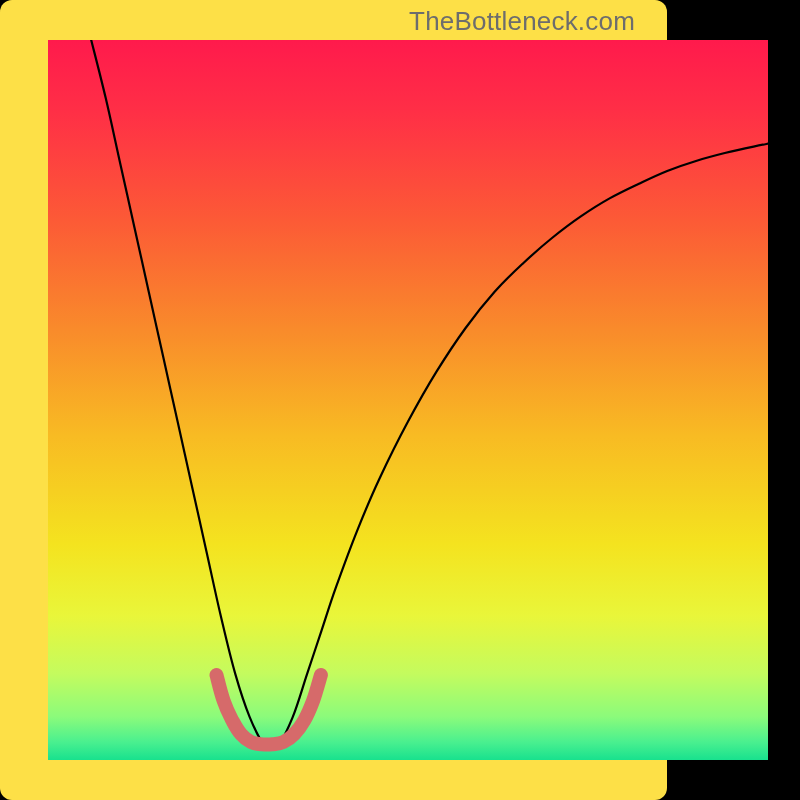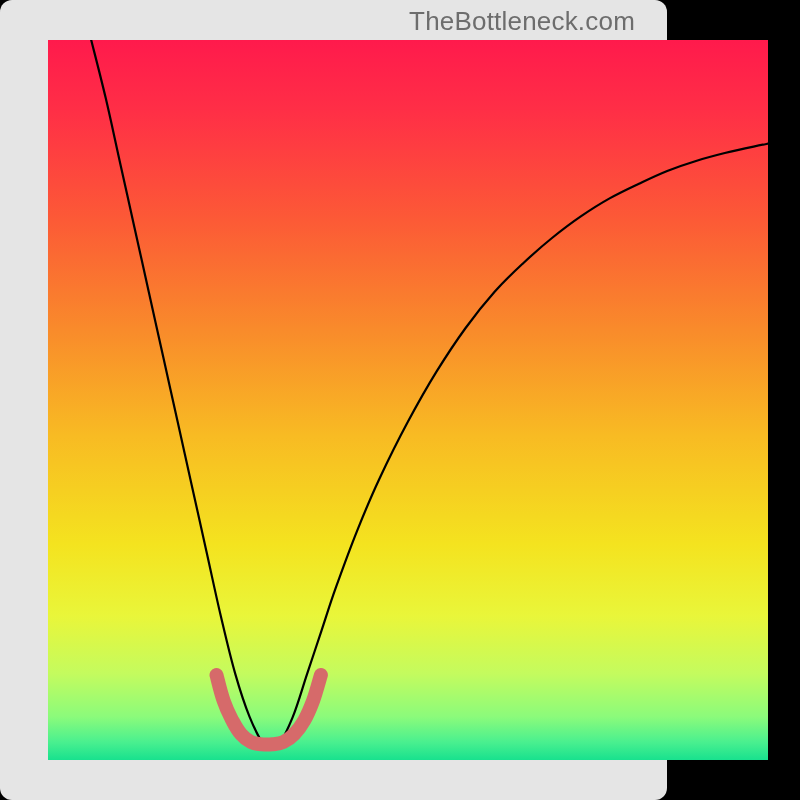--- a/index.html
+++ b/index.html
@@ -9,21 +9,21 @@
     height: 800px;
     background: #000;
     overflow: hidden;
   }
   .frame {
     position: absolute;
     left: 0;
     top: 0;
     width: 667px;
     height: 800px;
-    background: #e5e5e5;
+    background: #fde047;
     border-radius: 12px;
   }
   .plot {
     position: absolute;
     left: 48px;
     top: 40px;
     width: 720px;
     height: 720px;
     overflow: hidden;
   }

